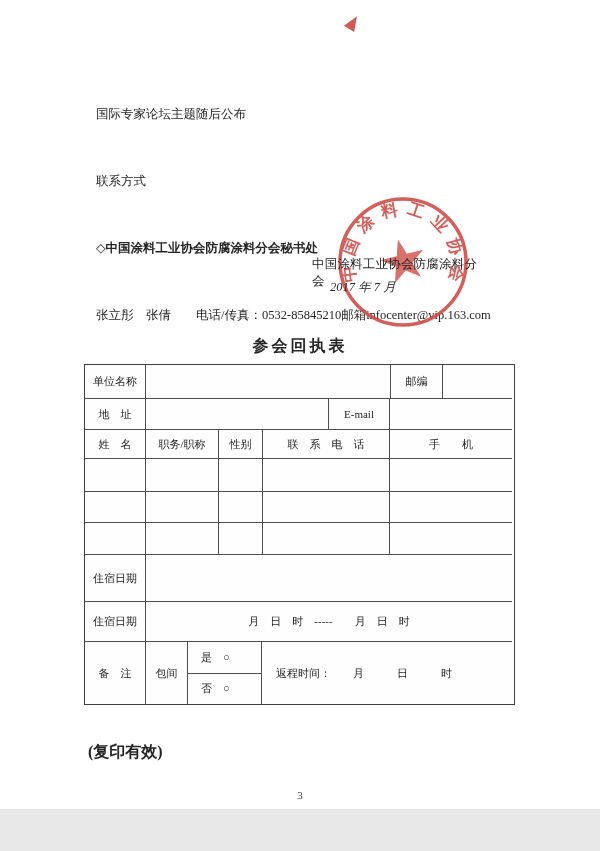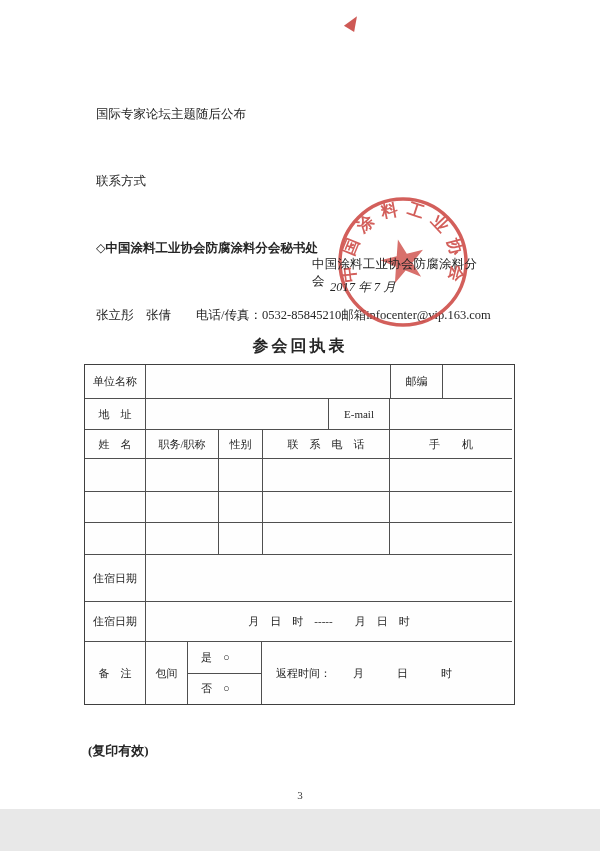--- a/index.html
+++ b/index.html
@@ -38,21 +38,21 @@
   .w61{width:61px}.w245{width:245px}.w52{width:52px}.w69{width:69px}
   .w183{width:183px}.w61b{width:61px}.w122{width:122px}
   .w73{width:73px}.w44{width:44px}.w127{width:127px}
   .w366{width:366px}.w42{width:42px}.w74{width:74px}.w250{width:250px}
   .h34{height:34px}.h31{height:31px}.h29{height:29px}.h33{height:33px}
   .h32{height:32px}.h35{height:35px}.h47{height:47px}.h40{height:40px}.h62{height:62px}
   .stack{flex-direction:column;align-items:stretch;padding:0;}
   .sub{flex:1;display:flex;align-items:center;padding-left:13px;box-sizing:border-box;white-space:pre;}
   .sub.first{border-bottom:1px solid #4f4f4f;}
   
-  .footnote{position:absolute;left:88px;top:742px;font-size:13px;font-weight:600;}
+  .footnote{position:absolute;left:88px;top:742px;font-size:16px;font-weight:600;}
   .page-number{position:absolute;left:0;top:789px;width:600px;text-align:center;font-size:11px;color:#3a3a3a;}
 </style>
 </head>
 <body>
 
 <div class="page">
 
   <span class="ink-mark"></span>
 
   <div class="intro">

